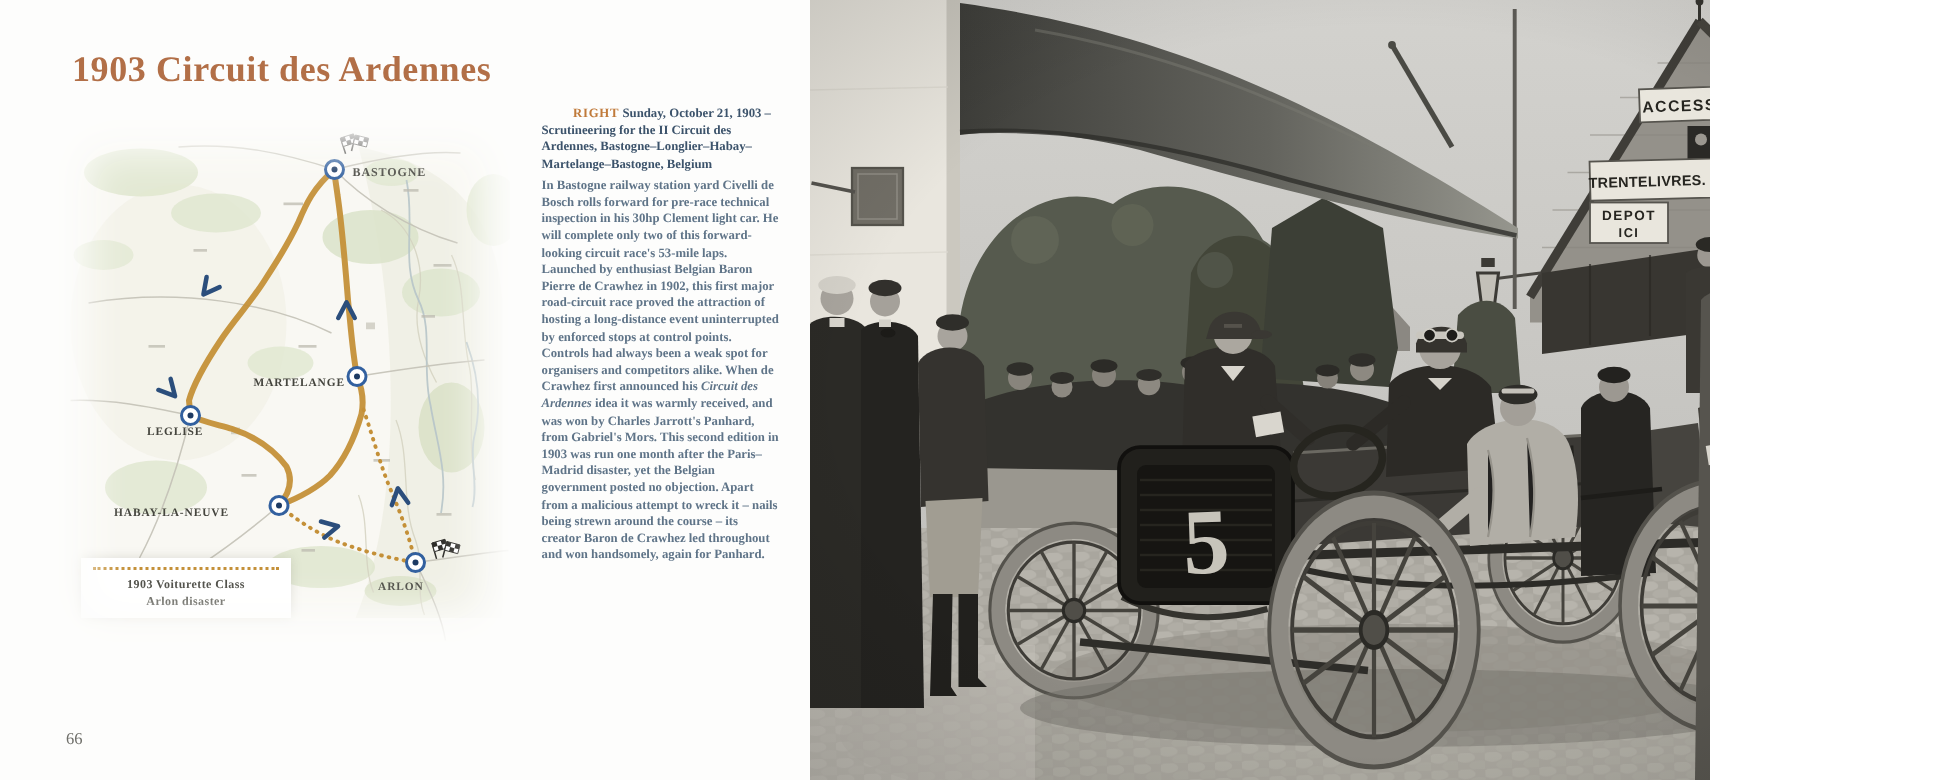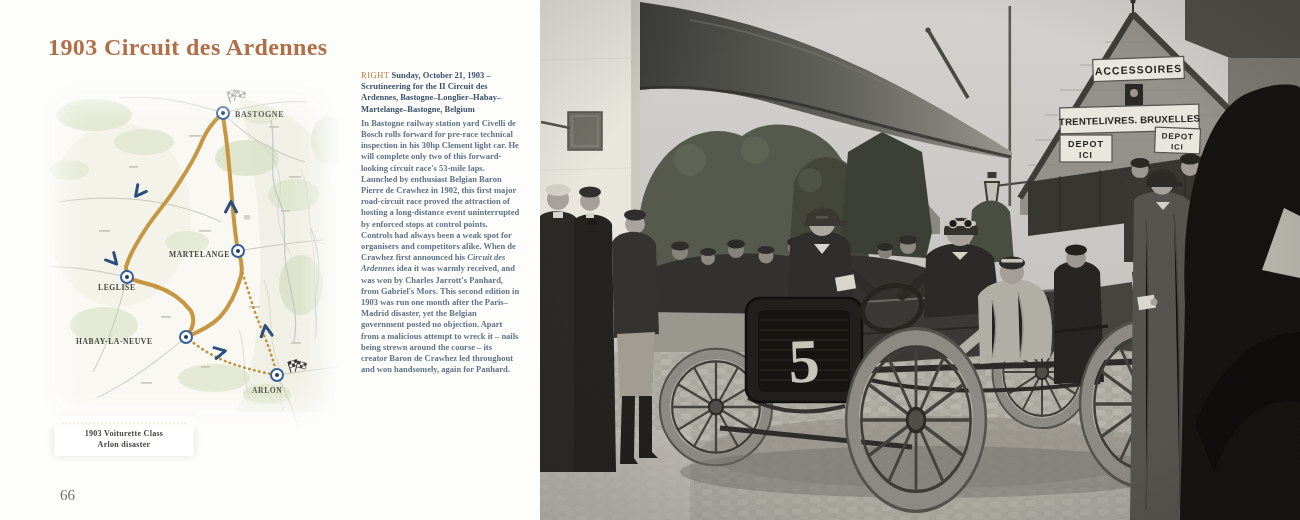--- a/index.html
+++ b/index.html
@@ -1,34 +1,34 @@
 <!DOCTYPE html>
 <html><head>
 <meta charset="utf-8">
 <style>
   html,body{margin:0;padding:0;background:#ffffff;}
-  #spread{position:relative;width:1300px;height:520px;background:#fdfdfc;overflow:hidden;
+  #spread{position:relative;width:1140px;height:520px;background:#fdfdfc;overflow:hidden;
           font-family:"Liberation Serif",serif;}
   
   #page-title{position:absolute;left:48px;top:34px;font-size:24px;font-weight:bold;
               letter-spacing:.4px;color:#b26f47;}
   #map-wrap{position:absolute;left:38px;top:80px;width:302px;height:348px;}
   #map-wrap svg{display:block;}
   #map-fade{position:absolute;left:0;top:0;right:0;bottom:0;pointer-events:none;
             box-shadow:inset 0 0 28px 20px #fdfdfc;}
   #legend{position:absolute;left:16px;top:292px;width:128px;background:#ffffff;
-          box-shadow:0 0 7px rgba(90,90,70,.18);padding:6px 6px 6px;text-align:center;margin-top:44px;}
+          box-shadow:0 0 7px rgba(90,90,70,.18);padding:6px 6px 6px;text-align:center;}
   .legend-rule{border-top:2px dotted #c49038;margin:0 2px 4px;}
   .legend-text{font-size:8px;font-weight:bold;color:#45453e;line-height:11px;letter-spacing:.3px;}
   #caption{position:absolute;left:361px;top:70px;width:159px;font-size:8.5px;line-height:11.2px;
            color:#5f7488;text-align:left;}
   #caption .cap-head{margin:0 0 3px;font-weight:bold;color:#3c536b;}
-  #caption .cap-label{color:#c07a3a;font-weight:normal;letter-spacing:.5px;}
+  #caption .cap-label{color:#c07a3a;font-weight:bold;letter-spacing:.5px;margin-left:21px;}
   #caption .cap-body{margin:0;font-weight:bold;}
-  #page-number{position:absolute;left:60px;top:487px;font-size:15px;color:#6f6f6a;}
+  #page-number{position:absolute;left:44px;top:487px;font-size:11px;color:#6f6f6a;}
   
   #photo{position:absolute;left:540px;top:0;width:760px;height:520px;}
   #photo svg{display:block;}
   .sign-text{font-family:"Liberation Sans",sans-serif;font-weight:bold;fill:#262520;}
   .town{font-family:"Liberation Serif",serif;font-weight:bold;fill:#45453e;letter-spacing:.6px;}
 </style>
 </head>
 <body>
 
 <div id="spread">

